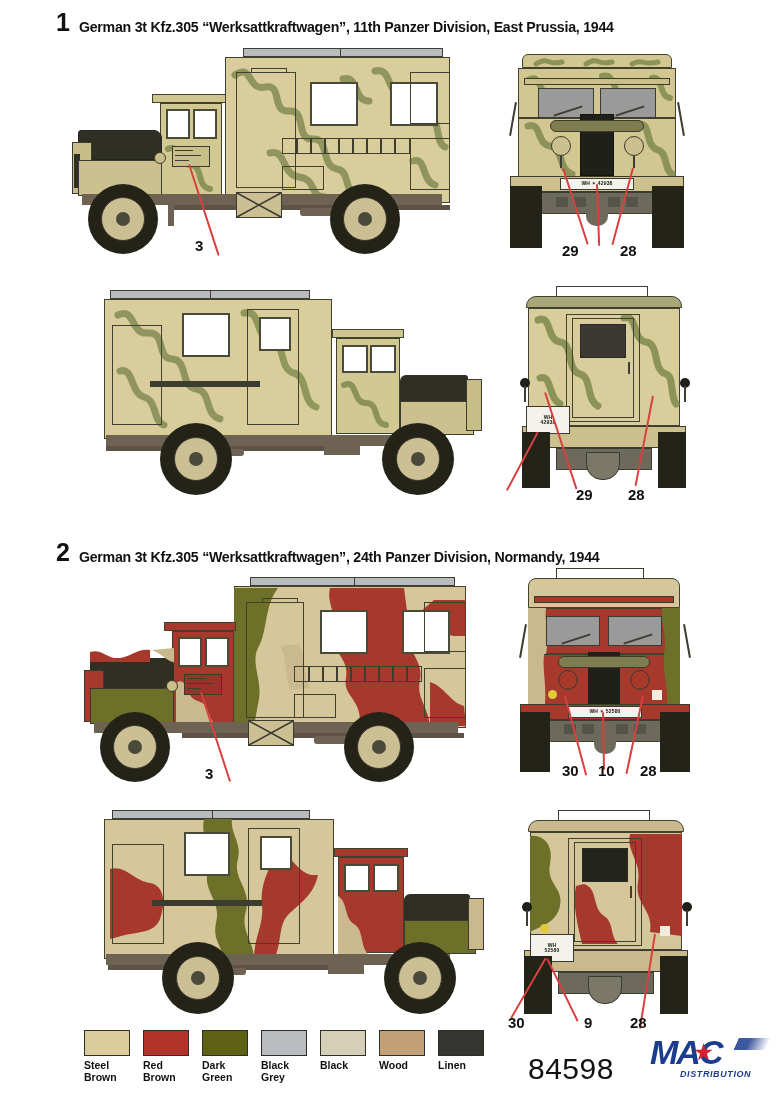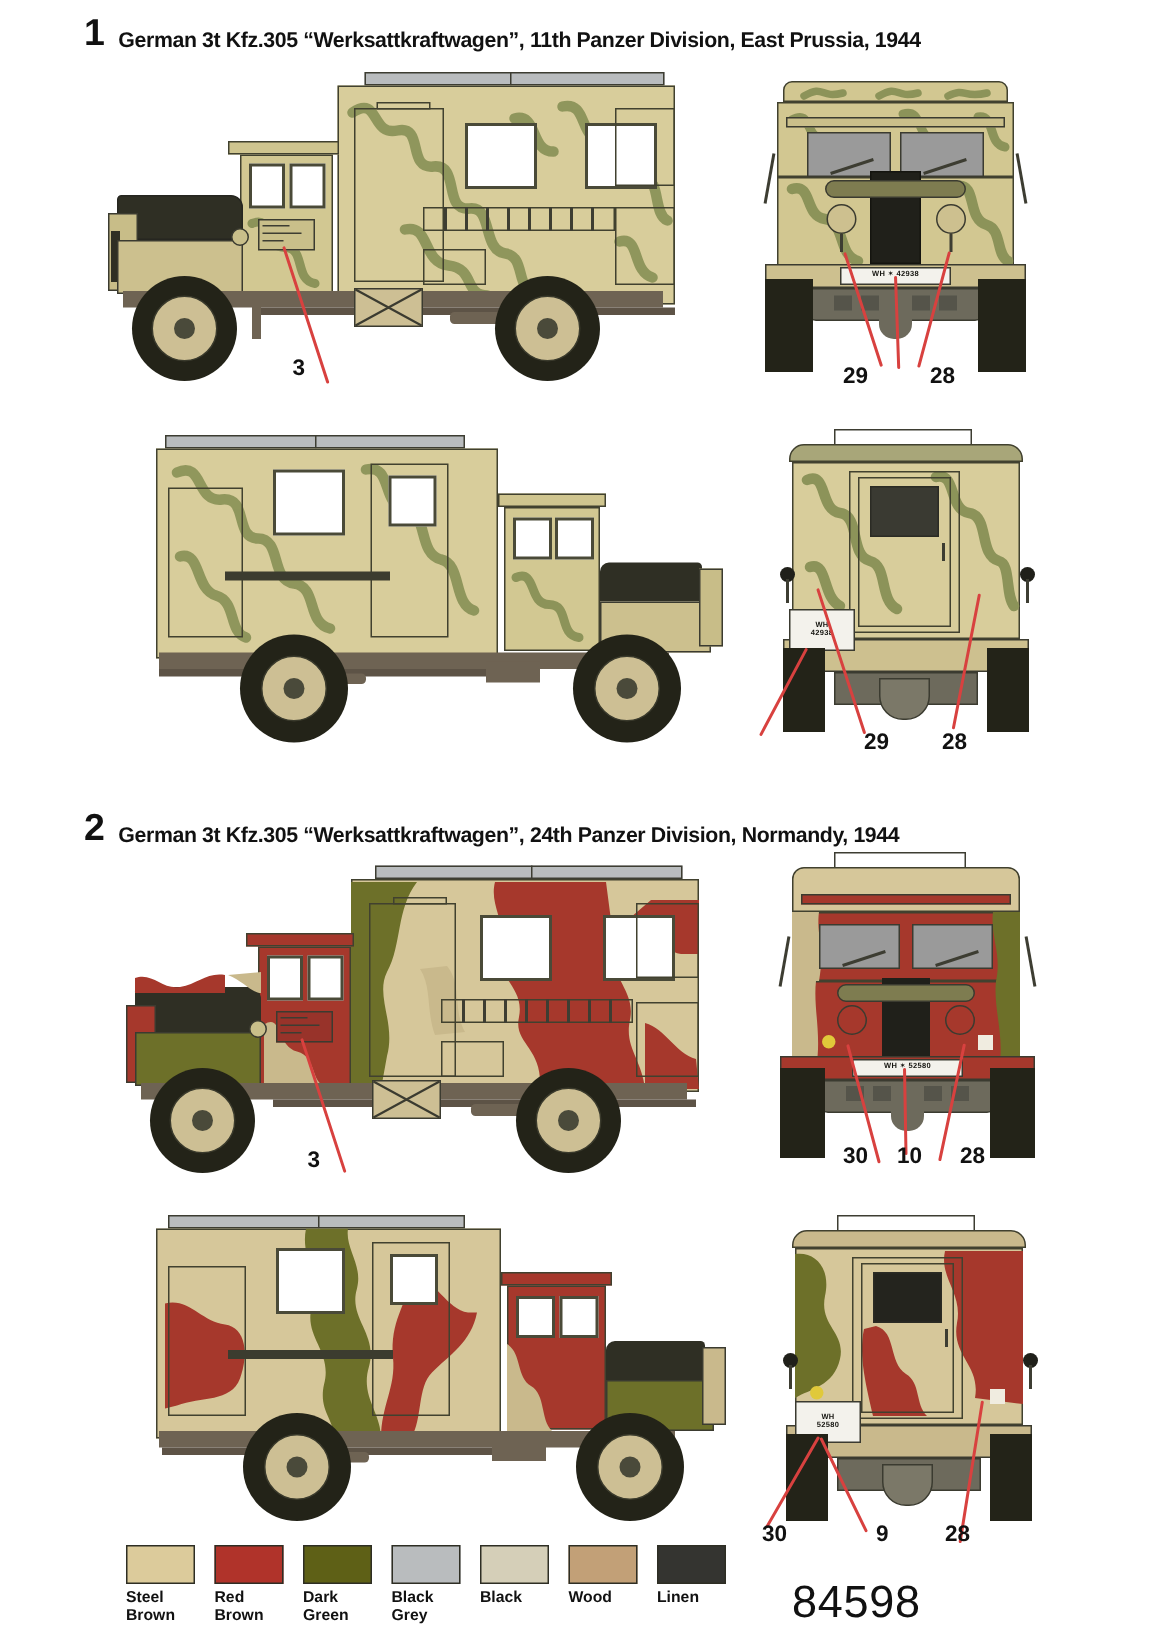--- a/index.html
+++ b/index.html
@@ -518,14 +518,20 @@
     <div class="sw">
       <div class="chip" style="background:#343430"></div>
       <div class="nm">
         <div>Linen</div>
       </div>
     </div>
   </div>
 
   <div class="kitno">84598</div>
 
+  <div class="logo">
+    <div class="mac">MAC</div>
+    <div class="star"></div>
+    <div class="swoosh"></div>
+    <div class="dist">DISTRIBUTION</div>
+  </div>
 
 </div>
 
 </body></html>

